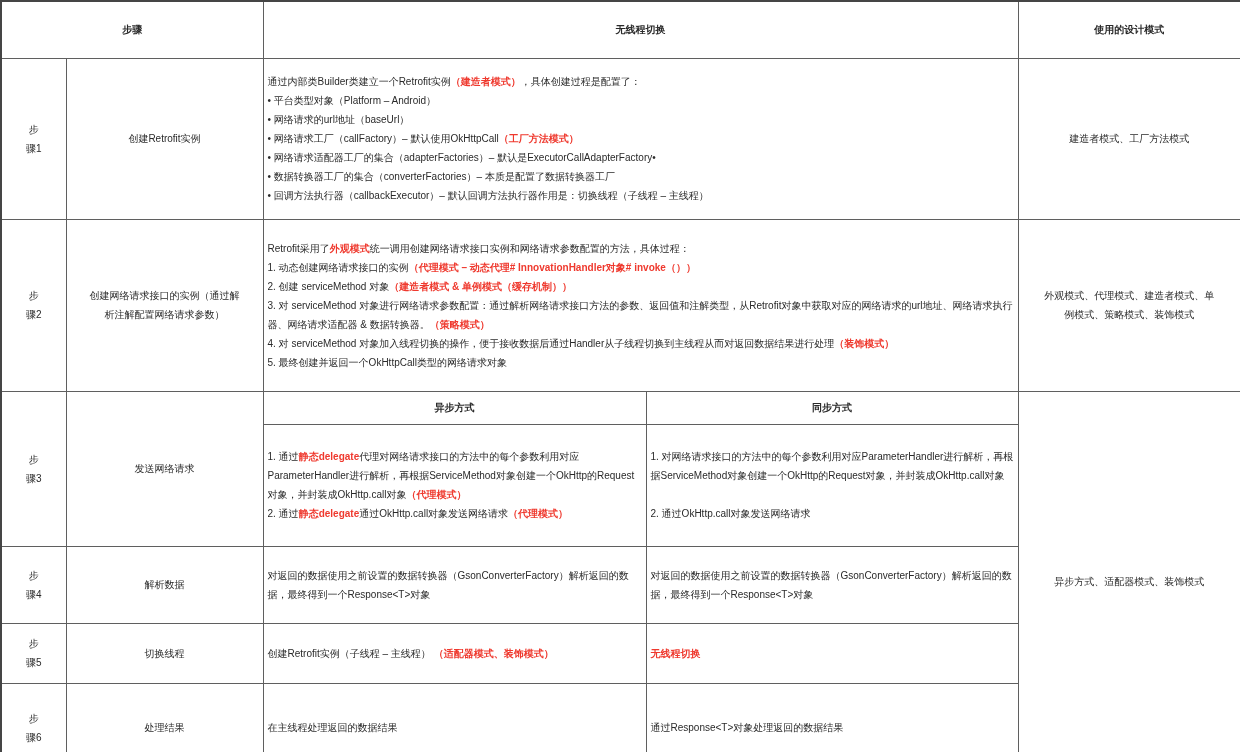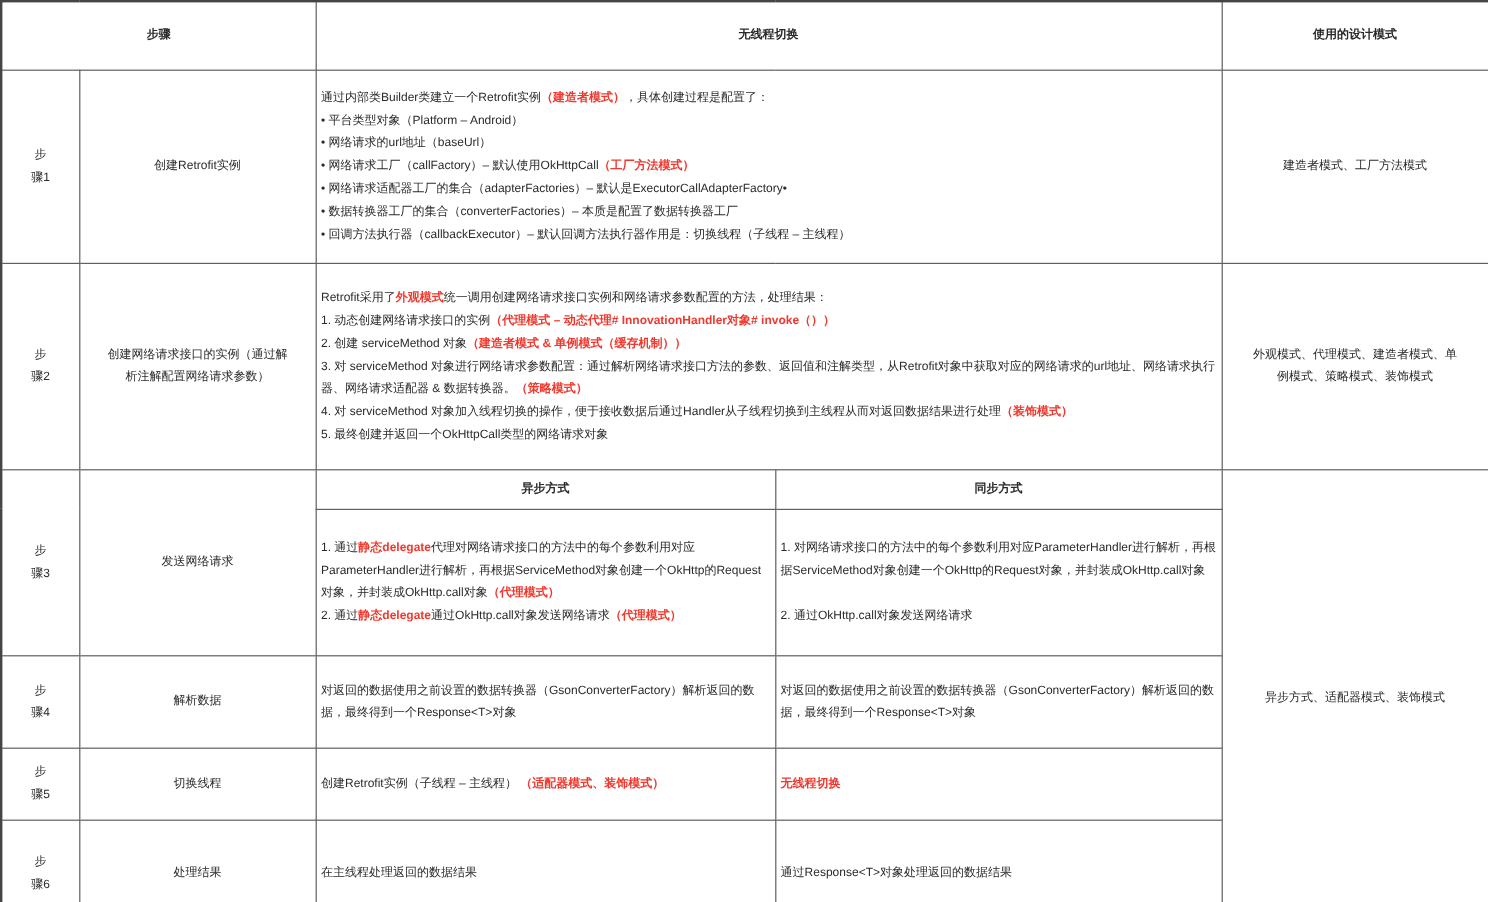--- a/index.html
+++ b/index.html
@@ -89,21 +89,21 @@
             <div class="line"><span>• 网络请求适配器工厂的集合（adapterFactories）–  默认是ExecutorCallAdapterFactory•</span></div>
             <div class="line"><span>• 数据转换器工厂的集合（converterFactories）– 本质是配置了数据转换器工厂</span></div>
             <div class="line"><span>• 回调方法执行器（callbackExecutor）– 默认回调方法执行器作用是：切换线程（子线程 – 主线程）</span></div>
           </td>
         <td class="c-pat">建造者模式、工厂方法模式</td>
       </tr>
       <tr style="height:172px">
         <td class="c-no">步骤2</td>
         <td class="c-name">创建网络请求接口的实例（通过解析注解配置网络请求参数）</td>
         <td class="c-proc" colspan="2">
-            <div class="line"><span>Retrofit采用了</span><span class="red">外观模式</span><span>统一调用创建网络请求接口实例和网络请求参数配置的方法，处理结果：</span></div>
+            <div class="line"><span>Retrofit采用了</span><span class="red">外观模式</span><span>统一调用创建网络请求接口实例和网络请求参数配置的方法，具体过程：</span></div>
             <div class="line"><span>1. 动态创建网络请求接口的实例</span><span class="red">（代理模式 – 动态代理# InnovationHandler对象# invoke（））</span></div>
             <div class="line"><span>2. 创建 serviceMethod 对象</span><span class="red">（建造者模式 &amp; 单例模式（缓存机制））</span></div>
             <div class="line"><span>3. 对 serviceMethod 对象进行网络请求参数配置：通过解析网络请求接口方法的参数、返回值和注解类型，从Retrofit对象中获取对应的网络请求的url地址、网络请求执行器、网络请求适配器 &amp; 数据转换器。</span><span class="red">（策略模式）</span></div>
             <div class="line"><span>4. 对 serviceMethod 对象加入线程切换的操作，便于接收数据后通过Handler从子线程切换到主线程从而对返回数据结果进行处理</span><span class="red">（装饰模式）</span></div>
             <div class="line"><span>5. 最终创建并返回一个OkHttpCall类型的网络请求对象</span></div>
           </td>
         <td class="c-pat">外观模式、代理模式、建造者模式、单例模式、策略模式、装饰模式</td>
       </tr>
       <tr style="height:33px">
         <td class="c-no" rowspan="2">步骤3</td>

